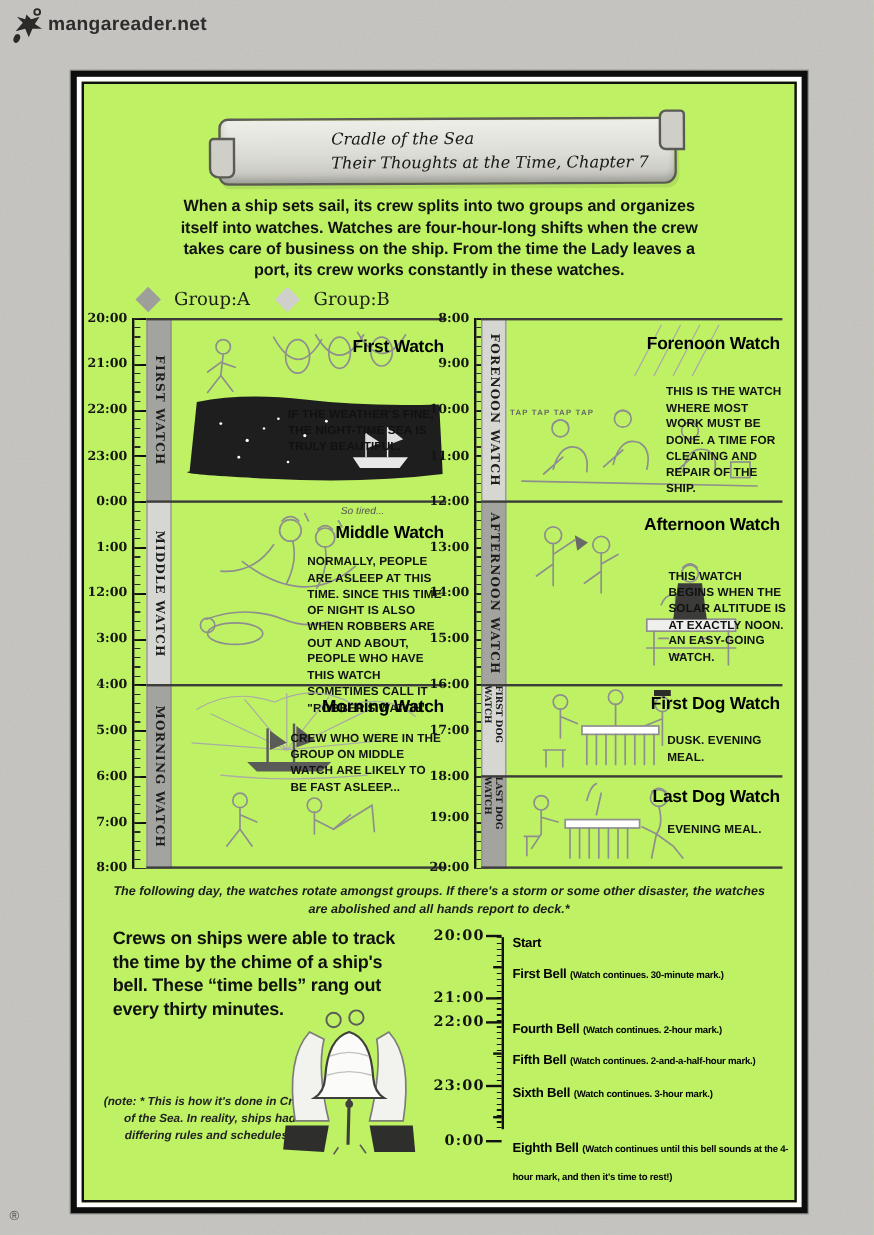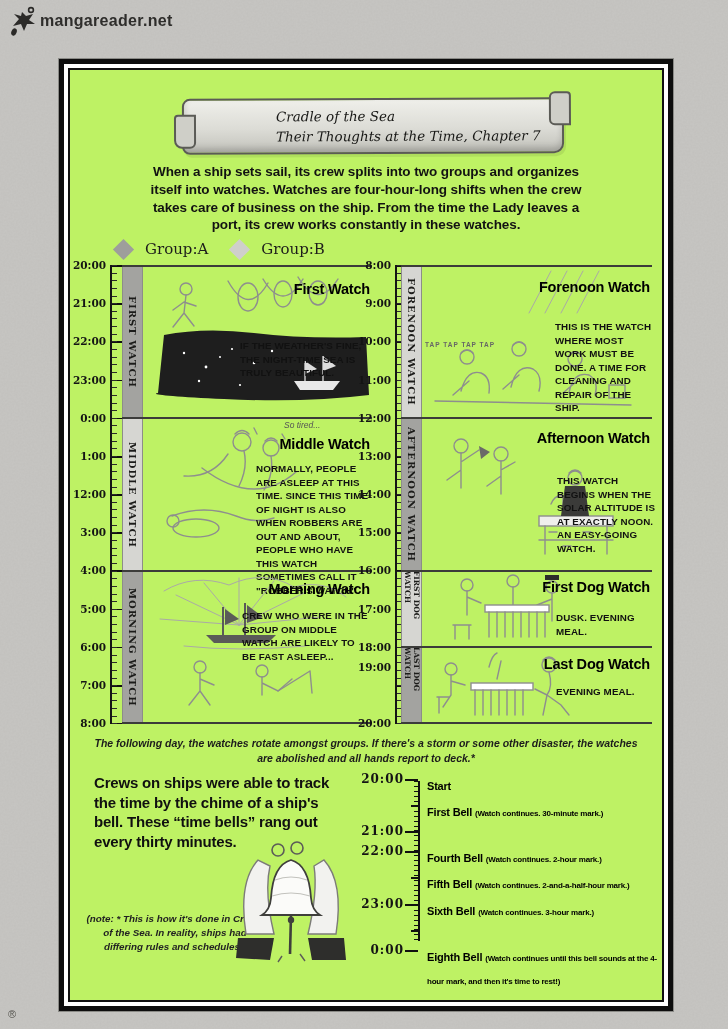--- a/index.html
+++ b/index.html
@@ -272,21 +272,21 @@
     <span class="hlabel" style="top:32px">9:00</span>
     <span class="hlabel" style="top:70px">10:00</span>
     <span class="hlabel" style="top:109px">11:00</span>
     <span class="hlabel" style="top:147px">12:00</span>
     <span class="hlabel" style="top:185px">13:00</span>
     <span class="hlabel" style="top:223px">14:00</span>
     <span class="hlabel" style="top:261px">15:00</span>
     <span class="hlabel" style="top:299px">16:00</span>
     <span class="hlabel" style="top:338px">17:00</span>
     <span class="hlabel" style="top:376px">18:00</span>
-    <span class="hlabel" style="top:396px">19:00</span>
+    <span class="hlabel" style="top:410px">19:00</span>
     <span class="hlabel" style="top:452px">20:00</span>
 
     <div class="vbar bar-b" style="left:6px;top:0;height:153px;">FORENOON WATCH</div>
     <div class="vbar bar-a" style="left:6px;top:153px;height:153px;">AFTERNOON WATCH</div>
     <div class="vbar bar-b sm" style="left:6px;top:306px;height:76px;">FIRST DOG WATCH</div>
     <div class="vbar bar-a sm" style="left:6px;top:382px;height:77px;">LAST DOG WATCH</div>
 
     <div class="divider" style="top:0;"></div>
     <div class="divider" style="top:152px;"></div>
     <div class="divider" style="top:305px;"></div>

